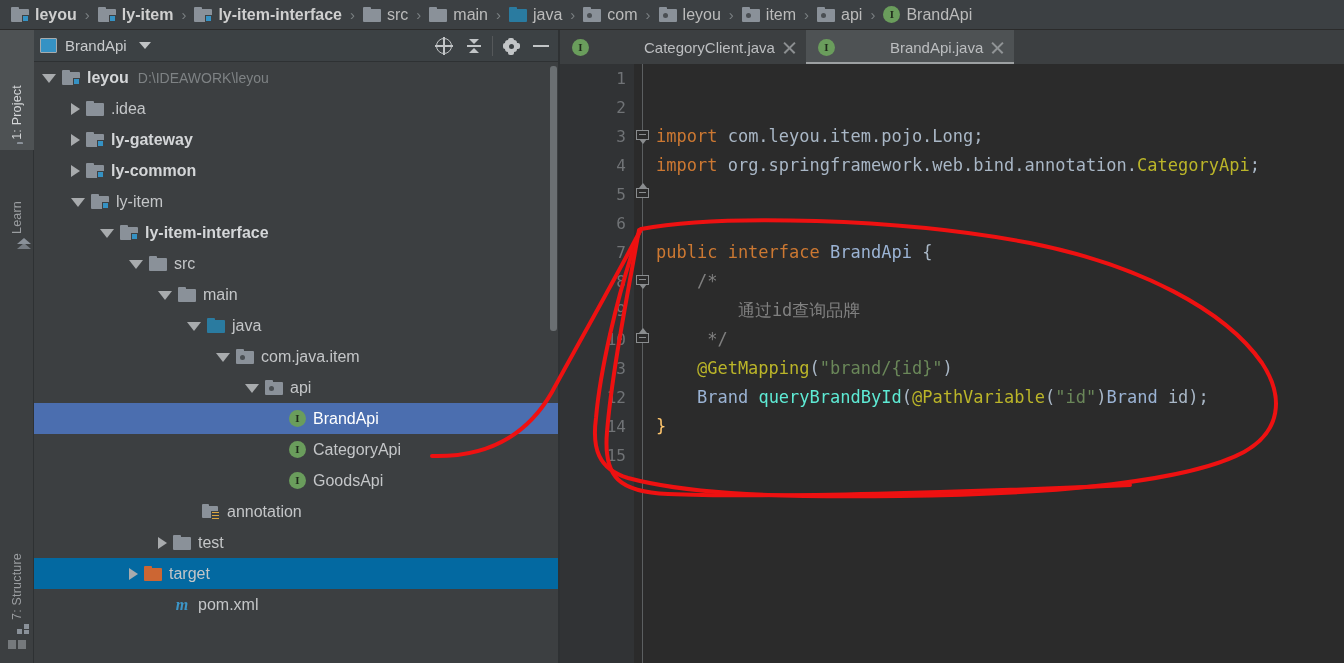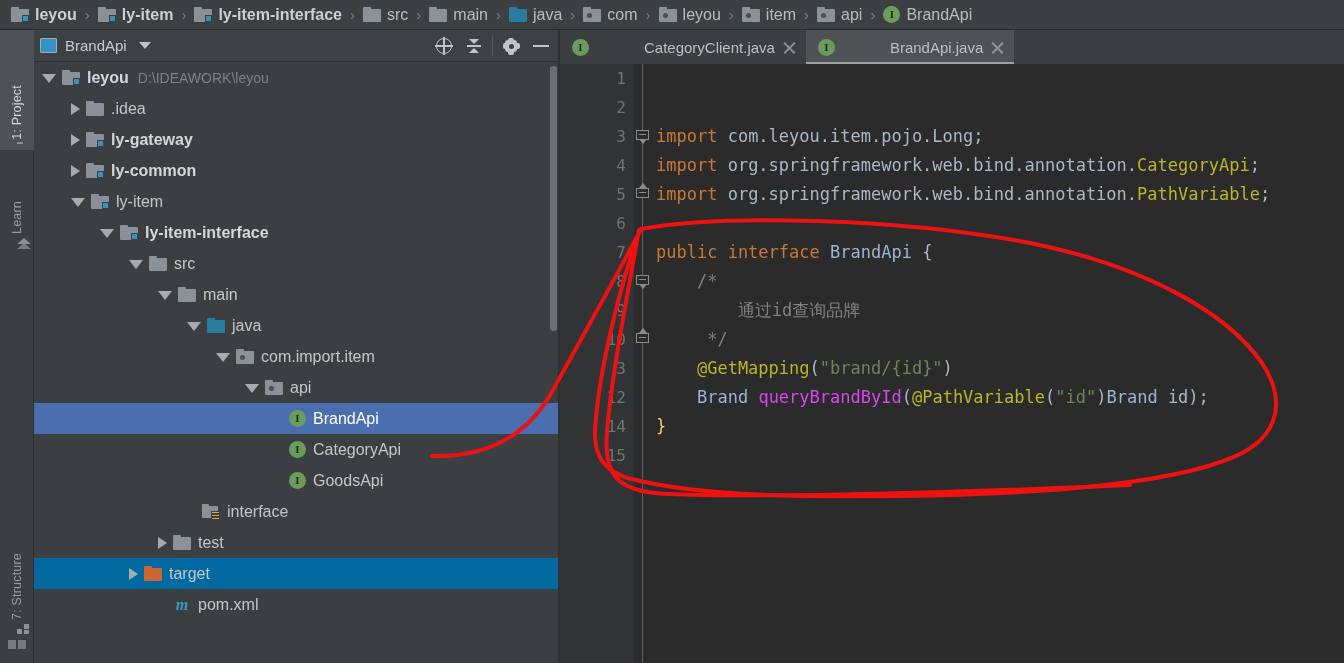--- a/index.html
+++ b/index.html
@@ -303,21 +303,21 @@
   }
   .cline .txt { position: absolute; left: 96px; white-space: pre; }
   .cline.current { background: #323232; }
   .cline.current .num { color: #a4a3a3; }
 
   .kw { color: #cc7832; }
   .type { color: #9bb3d4; }
   .ann { color: #bbb529; }
   .str { color: #6a8759; }
   .cmt { color: #808080; }
-  .mth { color: #d946ef; }
+  .mth { color: #5eead4; }
   .pl { color: #a9b7c6; }
   .brace { color: #ffc66d; }
 
   .foldmark {
     position: absolute; left: 76px; width: 13px; height: 13px;
   }
   .foldmark .box {
     position: absolute; left: 0; top: 0; width: 13px; height: 10px;
     border: 1px solid #8a8d8f; background: #2b2b2b;
   }
@@ -552,21 +552,21 @@
             <span class="f"></span>
           </span>
           <span class="lbl">java</span>
         </div>
         <div class="row" style="padding-left: 182px;">
           <span class="arrow open"></span>
           <span class="ic ic-pkg">
             <span class="f"></span>
             <span class="dot"></span>
           </span>
-          <span class="lbl">com.import.item</span>
+          <span class="lbl">com.java.item</span>
         </div>
         <div class="row" style="padding-left: 211px;">
           <span class="arrow open"></span>
           <span class="ic ic-pkg">
             <span class="f"></span>
             <span class="dot"></span>
           </span>
           <span class="lbl">api</span>
         </div>
         <div class="row selected" style="padding-left: 240px;">
@@ -583,21 +583,21 @@
           <span class="arrow none"></span>
           <span class="ic ic-iface">I</span>
           <span class="lbl">GoodsApi</span>
         </div>
         <div class="row" style="padding-left: 153px;">
           <span class="arrow none"></span>
           <span class="ic ic-res">
             <span class="f"></span>
             <span class="bars"></span>
           </span>
-          <span class="lbl">interface</span>
+          <span class="lbl">annotation</span>
         </div>
         <div class="row" style="padding-left: 124px;">
           <span class="arrow "></span>
           <span class="ic ic-folder">
             <span class="f"></span>
           </span>
           <span class="lbl">test</span>
         </div>
         <div class="row excluded" style="padding-left: 95px;">
           <span class="arrow "></span>
@@ -661,21 +661,20 @@
             <span class="num">4</span>
             <span class="txt"><span class="kw">import</span><span class="pl"> org.springframework.web.bind.annotation.</span><span class="ann">CategoryApi</span><span class="pl">;</span></span>
           </div>
           <div class="cline">
             <span class="num">5</span>
             <span class="foldmark up" style="top: 8px;">
               <span class="box"></span>
               <span class="dash"></span>
               <span class="tip"></span>
             </span>
-            <span class="txt"><span class="kw">import</span><span class="pl"> org.springframework.web.bind.annotation.</span><span class="ann">PathVariable</span><span class="pl">;</span></span>
           </div>
           <div class="cline">
             <span class="num">6</span>
             <span class="txt"></span>
           </div>
           <div class="cline">
             <span class="num">7</span>
             <span class="txt"><span class="kw">public interface </span><span class="type">BrandApi</span><span class="pl"> {</span></span>
           </div>
           <div class="cline">

